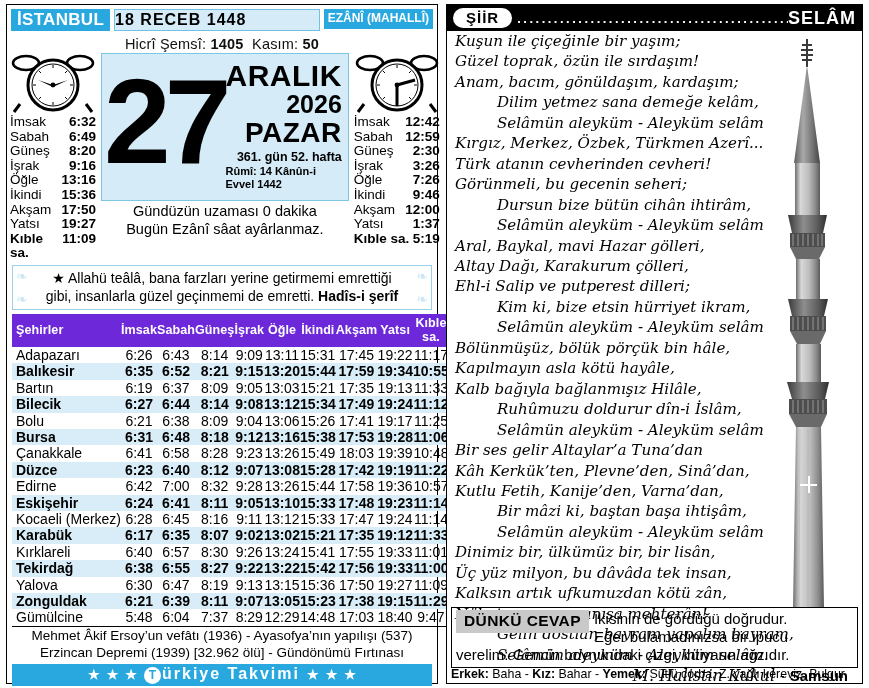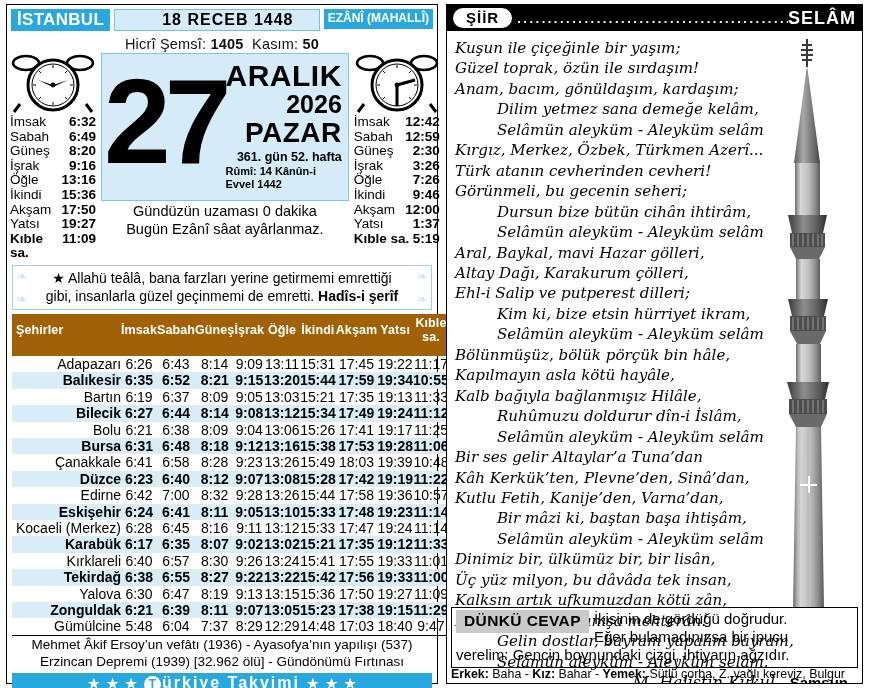--- a/index.html
+++ b/index.html
@@ -19,22 +19,22 @@
 
   
   .hdr{display:flex;align-items:flex-start;height:30px;padding:4px 4px 0 4px;box-sizing:border-box;}
   .city-tag{
     background:#29a8e0;color:#fff;font-weight:bold;font-size:17px;
     padding:1px 6px 2px 6px;letter-spacing:.3px;line-height:19px;
     font-family:"Liberation Sans", sans-serif;
   }
   .hijri-box{
     flex:1;margin:0 4px;background:#d5ecf8;border:1px solid #6fc0e3;
-    text-align:center;font-weight:bold;font-size:16px;letter-spacing:1px;
-    line-height:20px;color:#000;padding-left:22px;
+    text-align:left;font-weight:bold;font-size:16px;letter-spacing:1px;
+    line-height:20px;color:#000;
   }
   .ezani-tag{
     background:#29a8e0;color:#fff;font-weight:bold;font-size:12px;
     padding:2px 4px 3px 4px;line-height:15px;white-space:nowrap;
   }
   .hicri-line{
     text-align:center;font-size:14.5px;font-weight:bold;color:#111;
     margin-top:1px;letter-spacing:.2px;
   }
   .hicri-line .lbl{font-weight:normal;}
@@ -76,26 +76,26 @@
   .hadith b{font-weight:bold;}
   .orn{position:absolute;color:#cde7f5;font-size:14px;}
   .orn.tl{left:3px;top:1px;}
   .orn.tr{right:3px;top:1px;}
   .orn.bl{left:3px;bottom:1px;}
   .orn.br{right:3px;bottom:1px;}
 
   
   .tbl{margin:4px 5px 0 5px;border-collapse:collapse;width:calc(100% - 10px);}
   .tbl th{
-    background:#a16207;color:#fff;font-size:12.5px;font-weight:bold;
-    padding:2px 0 12px 0;text-align:center;letter-spacing:.1px;
+    background:#6d28d9;color:#fff;font-size:12.5px;font-weight:bold;
+    padding:2px 0 3px 0;text-align:center;letter-spacing:.1px;
   }
   .tbl th.city{text-align:left;padding-left:4px;}
   .tbl td{font-size:14px;padding:0;text-align:center;color:#000;line-height:16.4px;}
-  .tbl td.city{text-align:right;padding-left:4px;white-space:nowrap;}
+  .tbl td.city{text-align:left;padding-left:4px;white-space:nowrap;}
   .tbl tr.alt td{background:#d8edf8;font-weight:bold;}
   .tbl td.small{font-size:14px;}
   .tbl tr.last td{border-bottom:1px solid #000;}
 
   .footnotes{margin:1px 6px 0 6px;text-align:center;font-size:13.5px;line-height:16px;}
   .brandbar{
     margin:3px 5px 0 5px;background:#29a8e0;color:#fff;height:22px;
     display:flex;align-items:center;justify-content:center;gap:7px;
     font-weight:bold;font-size:16px;letter-spacing:2px;
   }
@@ -115,21 +115,21 @@
     background:#000;color:#fff;height:26px;display:flex;align-items:center;
     padding:0 6px;box-sizing:border-box;
   }
   .siir-pill{
     background:#fff;color:#000;border-radius:10px;font-weight:bold;font-size:15px;
     padding:1px 13px 2px 13px;letter-spacing:1px;
   }
   .dots{flex:1;color:#fff;font-weight:bold;letter-spacing:2.5px;font-size:13px;overflow:hidden;white-space:nowrap;padding:0 5px;}
   .selam{font-weight:bold;font-size:18px;letter-spacing:1px;}
 
-  .poem-body{position:relative;height:580px;padding:7px 0 0 8px;box-sizing:border-box;}
+  .poem-body{position:relative;height:580px;padding:0 0 0 8px;box-sizing:border-box;}
   .poem-line{
     font-family:"DejaVu Serif", serif;font-style:italic;font-size:15.1px;
     line-height:20.45px;color:#000;white-space:nowrap;
   }
   .poem-line.ind{padding-left:42px;}
   .author{
     text-align:right;padding-right:14px;margin-top:1px;font-size:15px;
     font-family:"DejaVu Serif", serif;
   }
   .author .nm{font-style:italic;font-family:"DejaVu Serif", serif;font-size:16px;}

